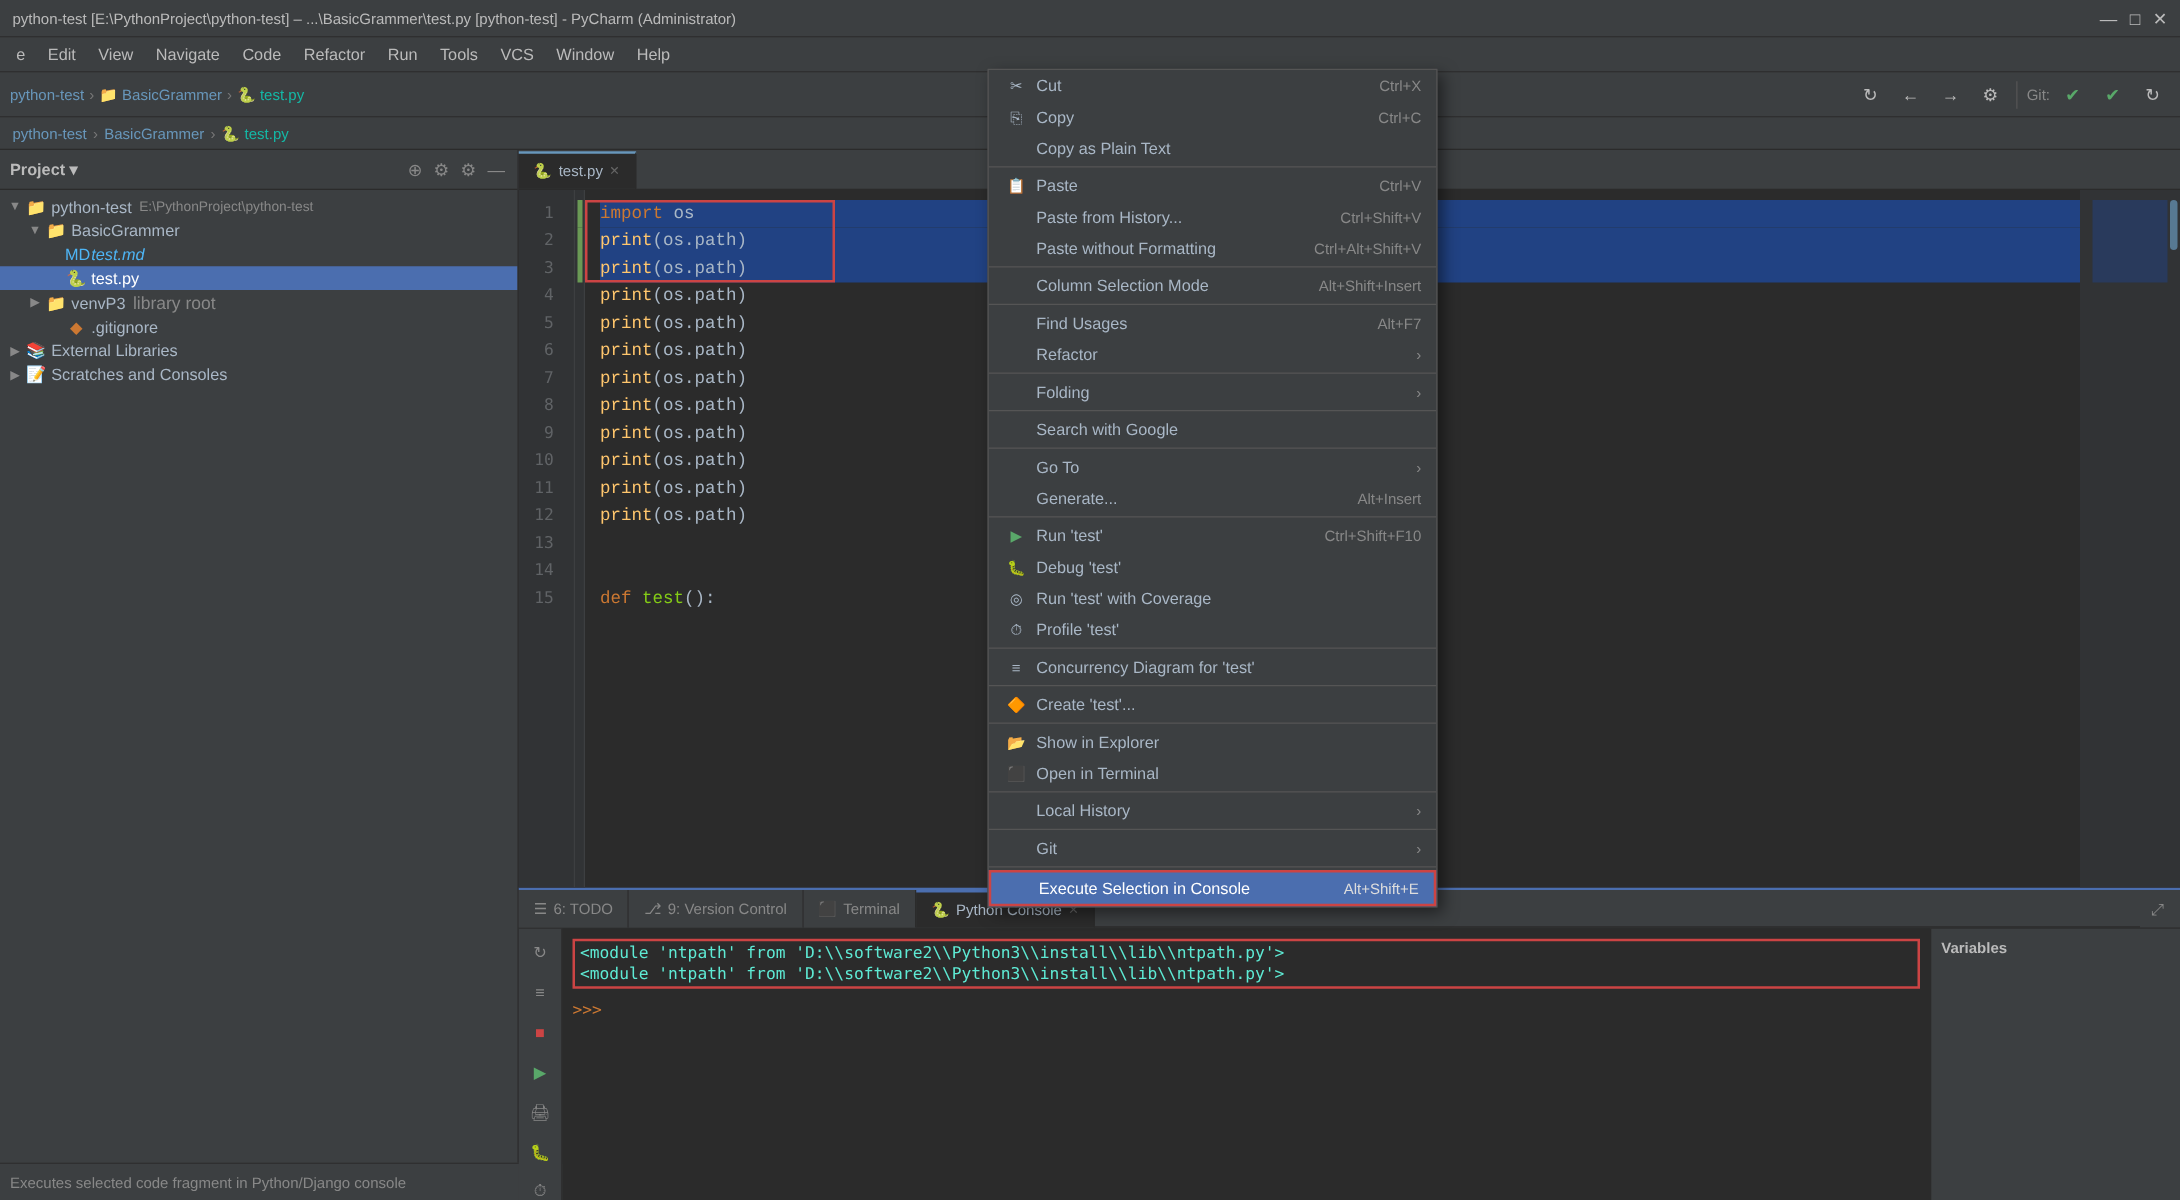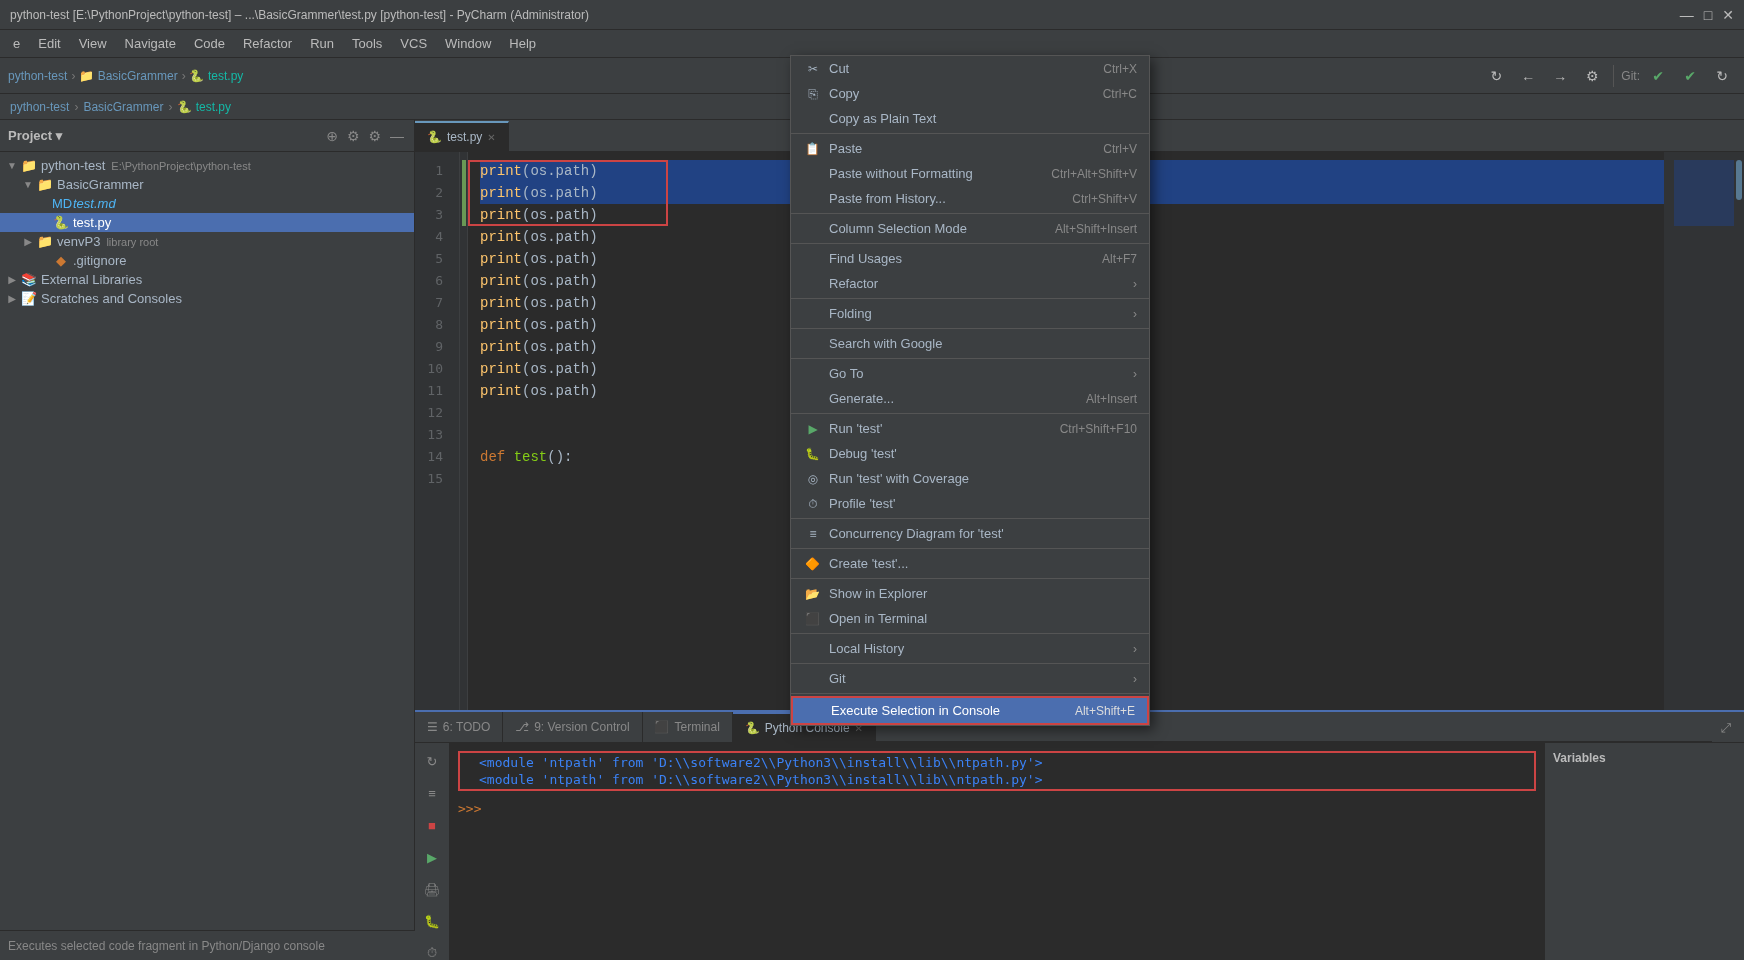--- a/index.html
+++ b/index.html
@@ -241,21 +241,21 @@
       color: #a9b7c6;
       display: flex;
       flex-direction: column;
       gap: 2px;
     }
     .console-output {
       border: 2px solid #cc4444;
       padding: 2px 4px;
       background: #2b2b2b;
     }
-    .console-line { color: #3b82f6; margin-left: 15px; }
+    .console-line { color: #5eead4; }
     .console-prompt { color: #cc7832; }
 
     #console-right {
       width: 200px;
       background: #3c3f41;
       border-left: 1px solid #2b2b2b;
       padding: 8px;
     }
     .vars-title { color: #bbb; font-size: 12px; font-weight: bold; margin-bottom: 4px; }
 
@@ -400,21 +400,21 @@
         <span class="tree-arrow"></span>
         <span class="tree-icon">🐍</span>
         <span>test.py</span>
       </div>
 
       <div class="tree-item">
         <span class="tree-indent" style="width:20px;"></span>
         <span class="tree-arrow">▶</span>
         <span class="tree-icon">📁</span>
         <span>venvP3</span>
-        <span style="color:#888;font-size:11px;margin-left:6px;">library root</span>
+        <span style="color:#888;font-size:14px;margin-left:6px;">library root</span>
       </div>
 
       <div class="tree-item">
         <span class="tree-indent" style="width:36px;"></span>
         <span class="tree-arrow"></span>
         <span class="tree-icon" style="color:#cc7832;">◆</span>
         <span>.gitignore</span>
       </div>
 
       <div class="tree-item">
@@ -467,20 +467,23 @@
         <div style="height:22px; margin-top:8px; background:#6a9955; width:4px; margin-left:2px;"></div>
         <div style="height:22px; background:#6a9955; width:4px; margin-left:2px;"></div>
         <div style="height:22px; background:#6a9955; width:4px; margin-left:2px;"></div>
       </div>
 
       <div id="code-lines" style="position:relative;">
 
         <div style="position:absolute; top:8px; left:0; width:200px; height:66px; border:2px solid #cc4444; pointer-events:none; z-index:5;"></div>
 
         <div class="code-line selected-line">
+          <span class="kw">import</span>&nbsp;<span>os</span>
+        </div>
+        <div class="code-line selected-line">
           <span style="color:#ffc66d;">print</span><span>(os.path)</span>
         </div>
         <div class="code-line selected-line">
           <span style="color:#ffc66d;">print</span><span>(os.path)</span>
         </div>
         <div class="code-line">
           <span style="color:#ffc66d;">print</span><span>(os.path)</span>
         </div>
         <div class="code-line">
           <span style="color:#ffc66d;">print</span><span>(os.path)</span>
@@ -618,28 +621,28 @@
   <div class="ctx-sep"></div>
 
   <div class="ctx-item">
     <span class="ctx-icon">📋</span>
     <span class="ctx-label">Paste</span>
     <span class="ctx-shortcut">Ctrl+V</span>
   </div>
 
   <div class="ctx-item">
     <span class="ctx-icon"></span>
+    <span class="ctx-label">Paste from History...</span>
+    <span class="ctx-shortcut">Ctrl+Shift+V</span>
+  </div>
+
+  <div class="ctx-item">
+    <span class="ctx-icon"></span>
     <span class="ctx-label">Paste without Formatting</span>
     <span class="ctx-shortcut">Ctrl+Alt+Shift+V</span>
-  </div>
-
-  <div class="ctx-item">
-    <span class="ctx-icon"></span>
-    <span class="ctx-label">Paste from History...</span>
-    <span class="ctx-shortcut">Ctrl+Shift+V</span>
   </div>
 
   <div class="ctx-sep"></div>
 
   <div class="ctx-item">
     <span class="ctx-icon"></span>
     <span class="ctx-label">Column Selection Mode</span>
     <span class="ctx-shortcut">Alt+Shift+Insert</span>
   </div>
 

